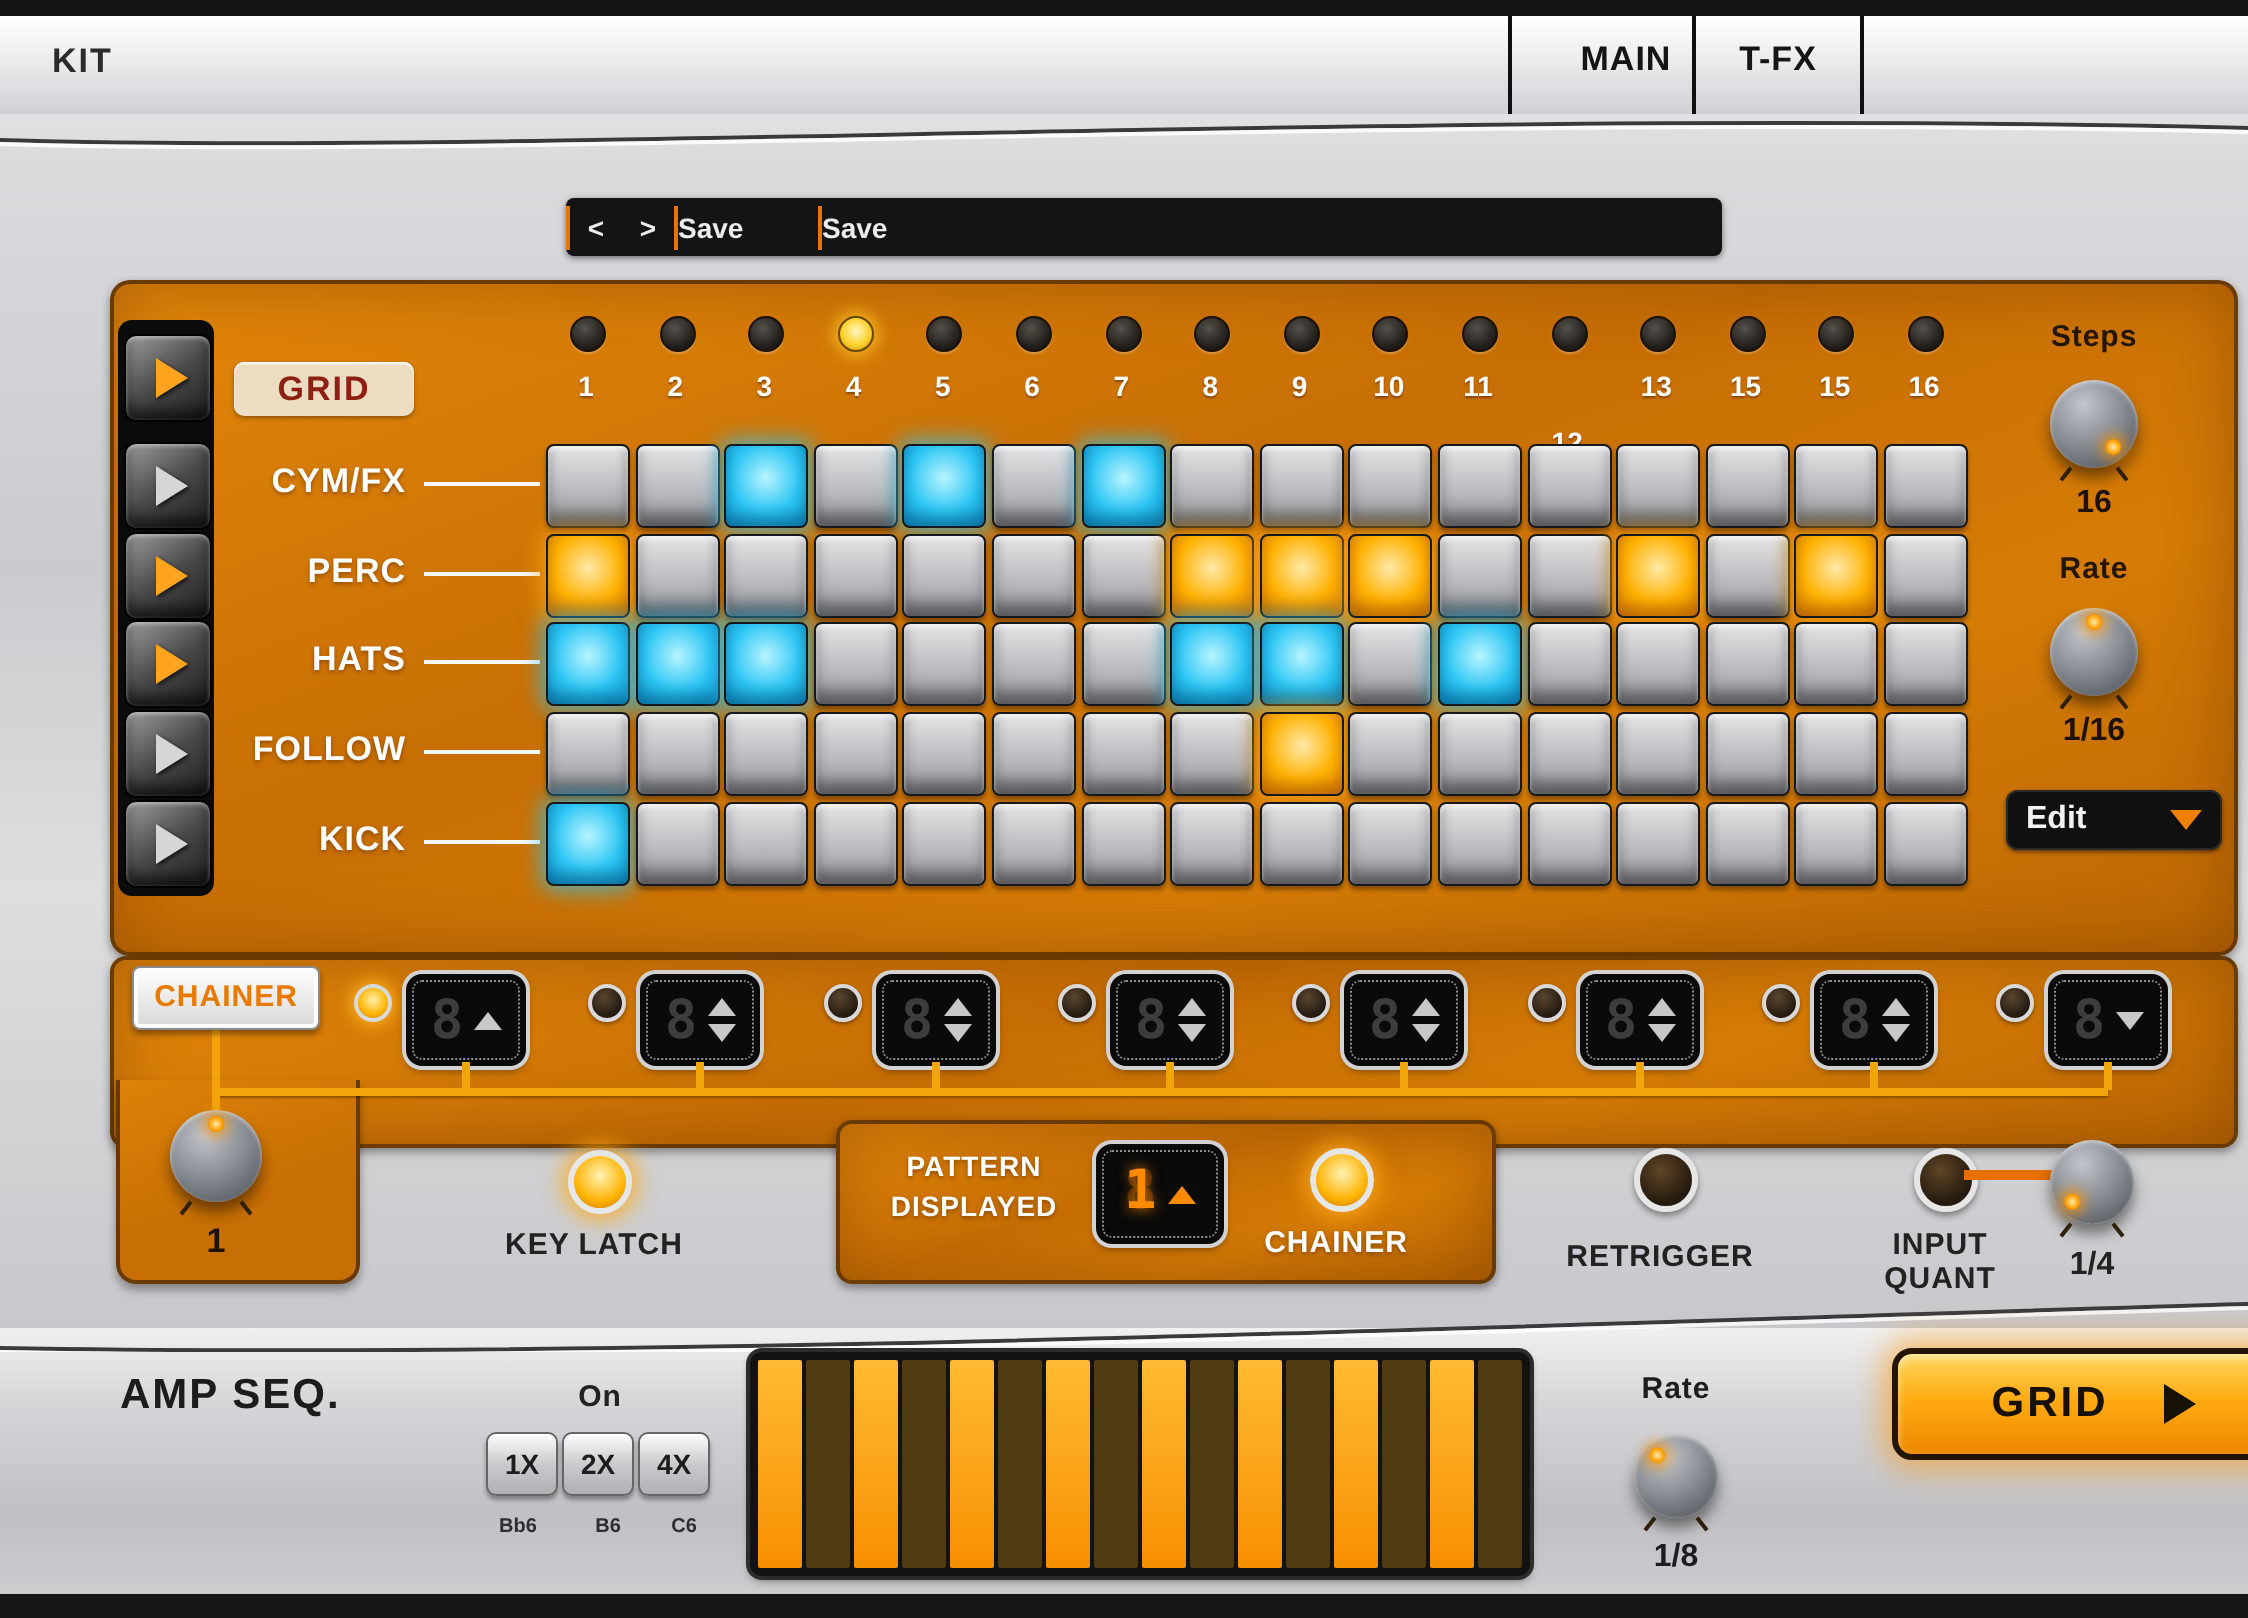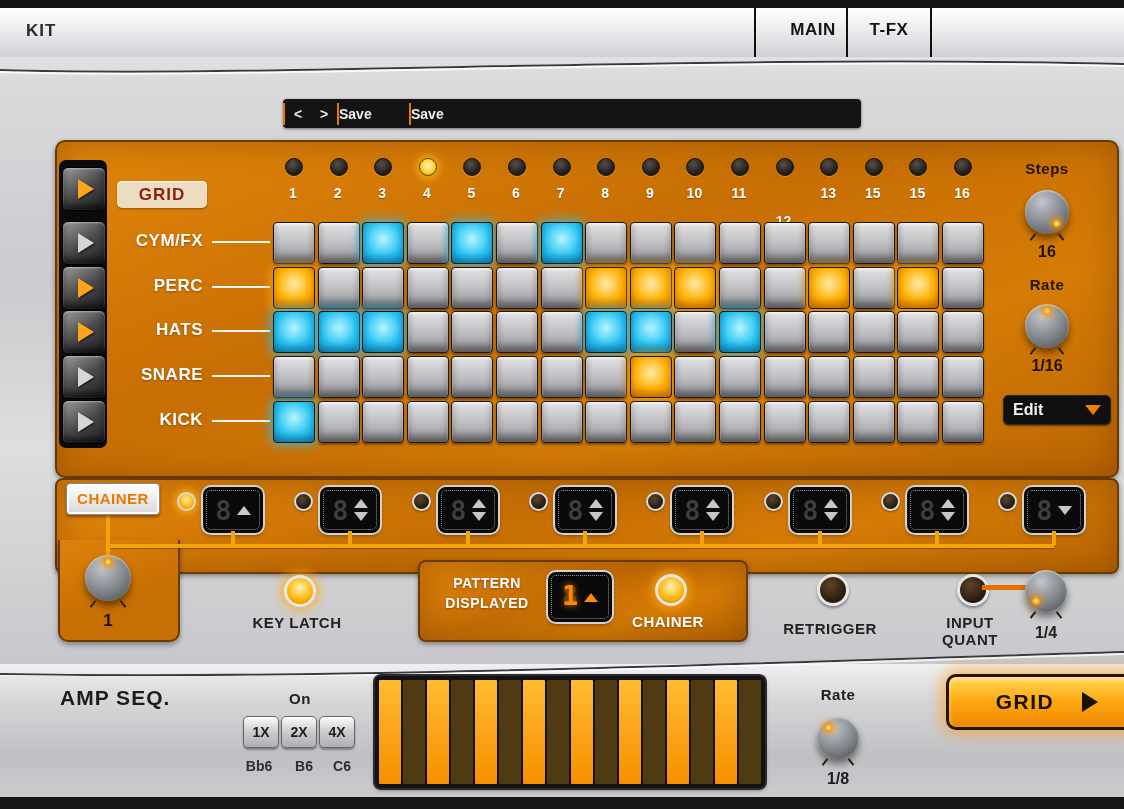--- a/index.html
+++ b/index.html
@@ -104,21 +104,21 @@
   .bled.lit{background:radial-gradient(circle at 50% 38%,#fff3b5,#ffb200 62%,#c06f00);
         box-shadow:0 0 11px 3px rgba(255,170,20,.8);}
   .ctl{font-weight:bold;font-size:15px;color:#222;text-align:center;letter-spacing:.5px;}
   .ctl.white{color:#fff;text-shadow:0 1px 2px rgba(90,40,0,.55);}
   
   .bzone{left:0;top:664px;width:1124px;height:133px;background:linear-gradient(180deg,#f0f0f2,#d6d6d9 28%,#c0c0c4 70%,#cccccf);}
   .botstrip{left:0;top:797px;width:1124px;height:12px;background:#161616;}
   .mbtn{top:716px;width:34px;height:30px;background:linear-gradient(180deg,#fdfdfd,#cbcbce 50%,#b0b0b4);
         border:1px solid #666;border-radius:5px;text-align:center;line-height:30px;font-weight:bold;font-size:14px;
         color:#1d1d1f;box-shadow:0 2px 2px rgba(0,0,0,.35),inset 0 1px 0 #fff;}
-  .note{top:758px;font-weight:bold;font-size:14px;color:#2e2e30;text-align:center;}
+  .note{top:758px;font-weight:bold;font-size:10px;color:#2e2e30;text-align:center;}
   .ampdisp{left:375px;top:676px;width:382px;height:104px;background:#121212;border-radius:6px;padding:4px;
            display:flex;gap:2px;box-shadow:0 0 0 2px #2c2c2c,0 2px 4px rgba(0,0,0,.5);}
   .bar{flex:1;border-radius:1px;}
   .bar.on{background:linear-gradient(180deg,#ffbb33,#f78f00);}
   .bar.off{background:#4f3a12;}
   .gridbtn{left:946px;top:674px;width:196px;height:50px;border:3px solid #241503;border-radius:10px;
            background:linear-gradient(180deg,#ffd75e 0%,#ffab12 45%,#ef8700 100%);
            box-shadow:0 0 16px 4px rgba(255,150,0,.6),inset 0 2px 4px rgba(255,255,255,.5);
            display:flex;align-items:center;justify-content:center;gap:28px;}
   .gridbtn .lbl{font-weight:800;font-size:21px;color:#171104;letter-spacing:1.5px;}
@@ -364,21 +364,21 @@
     <div class="a cell gray" style="left: 540.6px; top: 311px;"></div>
     <div class="a cell blue" style="left: 585.2px; top: 311px;"></div>
     <div class="a cell blue" style="left: 629.8px; top: 311px;"></div>
     <div class="a cell gray" style="left: 674.4px; top: 311px;"></div>
     <div class="a cell blue" style="left: 719px; top: 311px;"></div>
     <div class="a cell gray" style="left: 763.6px; top: 311px;"></div>
     <div class="a cell gray" style="left: 808.2px; top: 311px;"></div>
     <div class="a cell gray" style="left: 852.8px; top: 311px;"></div>
     <div class="a cell gray" style="left: 897.4px; top: 311px;"></div>
     <div class="a cell gray" style="left: 942px; top: 311px;"></div>
-    <div class="a tlabel" style="top: 365px;">SNARE</div>
+    <div class="a tlabel" style="top: 365px;">FOLLOW</div>
     <div class="a tline" style="left: 212px; top: 375px;"></div>
     <div class="a cell gray" style="left: 273px; top: 356px;"></div>
     <div class="a cell gray" style="left: 317.6px; top: 356px;"></div>
     <div class="a cell gray" style="left: 362.2px; top: 356px;"></div>
     <div class="a cell gray" style="left: 406.8px; top: 356px;"></div>
     <div class="a cell gray" style="left: 451.4px; top: 356px;"></div>
     <div class="a cell gray" style="left: 496px; top: 356px;"></div>
     <div class="a cell gray" style="left: 540.6px; top: 356px;"></div>
     <div class="a cell gray" style="left: 585.2px; top: 356px;"></div>
     <div class="a cell orange" style="left: 629.8px; top: 356px;"></div>

